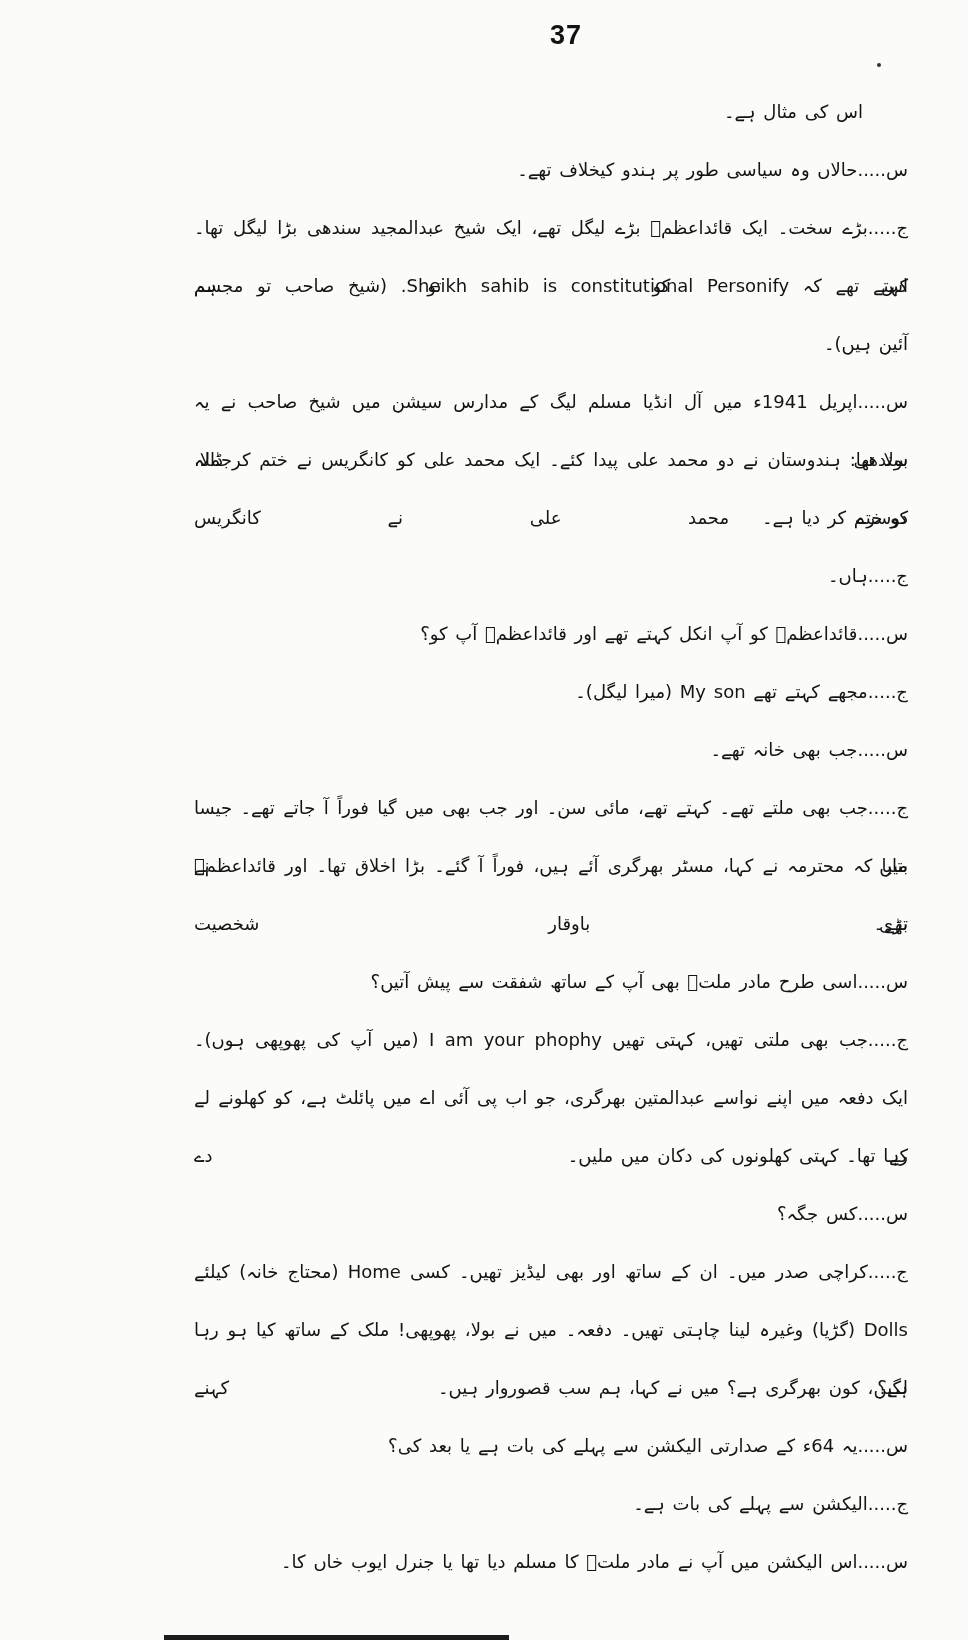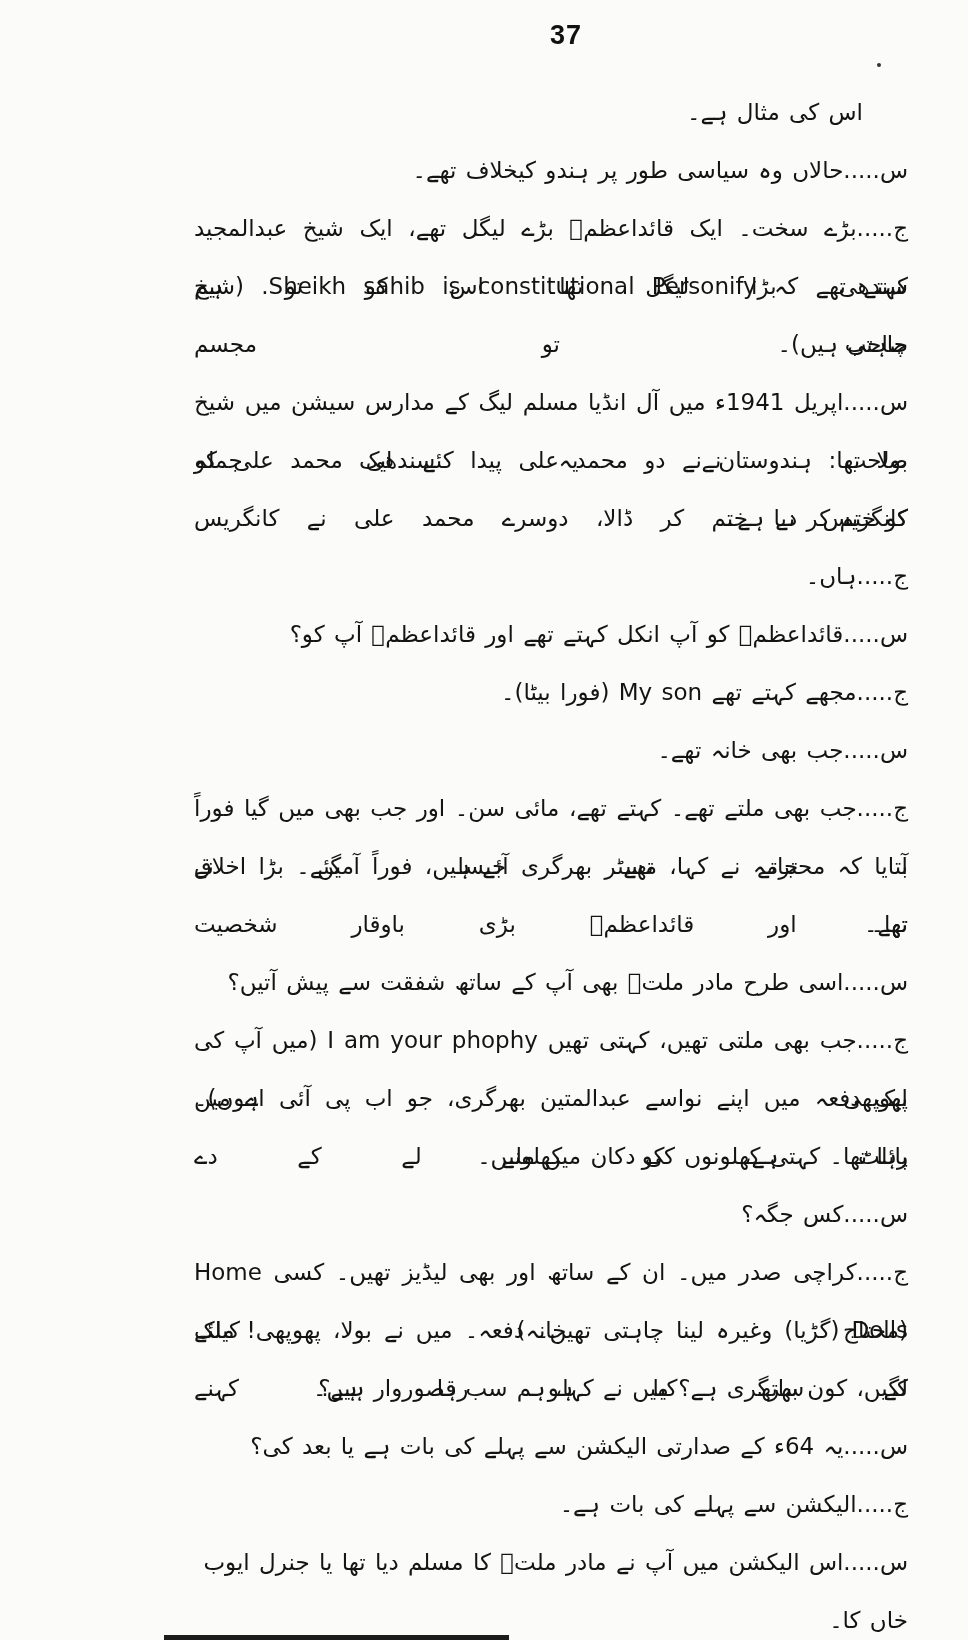--- a/index.html
+++ b/index.html
@@ -28,21 +28,21 @@
     letter-spacing: 1px;
     color: #111;
     font-family: "Liberation Sans", "DejaVu Sans", sans-serif;
   }
   .text-block {
     direction: rtl;
     unicode-bidi: embed;
     padding: 32px 60px 0 30px;
   }
   .line {
-    font-size: 23px;
+    font-size: 18px;
     line-height: 58px;
     height: 58px;
     text-align: right;
     white-space: normal;
     word-spacing: 2px;
     overflow: visible;
   }
   .line.full {
     text-align: justify;
     text-align-last: justify;
@@ -77,27 +77,27 @@
 
   <div class="page-number">37</div>
 
   <span class="scan-speck"></span>
 
   <div class="text-block">
     <div class="line indent-sm">اس کی مثال ہے۔</div>
     <div class="line">س.....حالاں وہ سیاسی طور پر ہندو کیخلاف تھے۔</div>
     <div class="line full">ج.....بڑے سخت۔ ایک قائداعظمؒ بڑے لیگل تھے، ایک شیخ عبدالمجید سندھی بڑا لیگل تھا۔ اس کو تو ہم</div>
     <div class="line full">کہتے تھے کہ Sheikh sahib is constitutional Personify. (شیخ صاحب تو مجسم</div>
-    <div class="line">چاہتی ہیں)۔</div>
+    <div class="line">آئین ہیں)۔</div>
     <div class="line full">س.....اپریل 1941ء میں آل انڈیا مسلم لیگ کے مدارس سیشن میں شیخ صاحب نے یہ سندھی جملہ</div>
     <div class="line full">بولا تھا: ہندوستان نے دو محمد علی پیدا کئے۔ ایک محمد علی کو کانگریس نے ختم کر ڈالا، دوسرے محمد علی نے کانگریس</div>
     <div class="line">کو ختم کر دیا ہے۔</div>
     <div class="line">ج.....ہاں۔</div>
     <div class="line">س.....قائداعظمؒ کو آپ انکل کہتے تھے اور قائداعظمؒ آپ کو؟</div>
-    <div class="line">ج.....مجھے کہتے تھے My son (فورا بیٹا)۔</div>
+    <div class="line">ج.....مجھے کہتے تھے My son (میرا لیگل)۔</div>
     <div class="line">س.....جب بھی خانہ تھے۔</div>
     <div class="line full">ج.....جب بھی ملتے تھے۔ کہتے تھے، مائی سن۔ اور جب بھی میں گیا فوراً آ جاتے تھے۔ جیسا میں نے</div>
     <div class="line full">بتایا کہ محترمہ نے کہا، مسٹر بھرگری آئے ہیں، فوراً آ گئے۔ بڑا اخلاق تھا۔ اور قائداعظمؒ بڑی باوقار شخصیت</div>
     <div class="line">تھے۔</div>
     <div class="line">س.....اسی طرح مادر ملتؒ بھی آپ کے ساتھ شفقت سے پیش آتیں؟</div>
     <div class="line full">ج.....جب بھی ملتی تھیں، کہتی تھیں I am your phophy (میں آپ کی پھوپھی ہوں)۔</div>
     <div class="line full">ایک دفعہ میں اپنے نواسے عبدالمتین بھرگری، جو اب پی آئی اے میں پائلٹ ہے، کو کھلونے لے کے دے</div>
     <div class="line">رہا تھا۔ کہتی کھلونوں کی دکان میں ملیں۔</div>
     <div class="line">س.....کس جگہ؟</div>
     <div class="line full">ج.....کراچی صدر میں۔ ان کے ساتھ اور بھی لیڈیز تھیں۔ کسی Home (محتاج خانہ) کیلئے</div>

